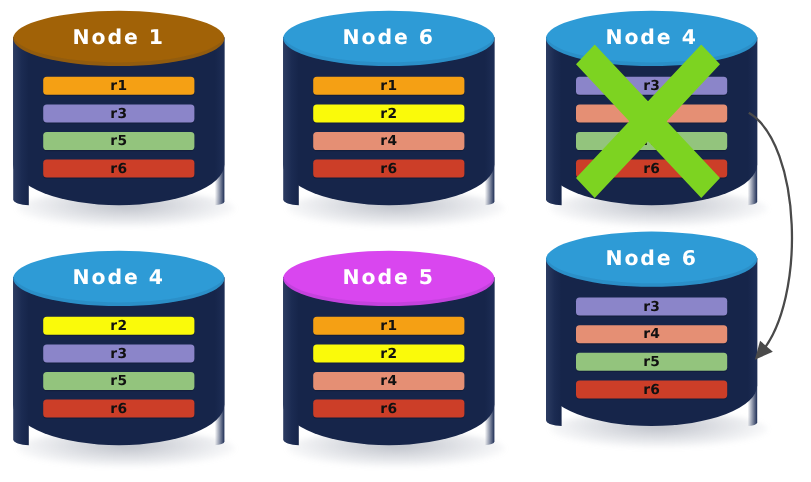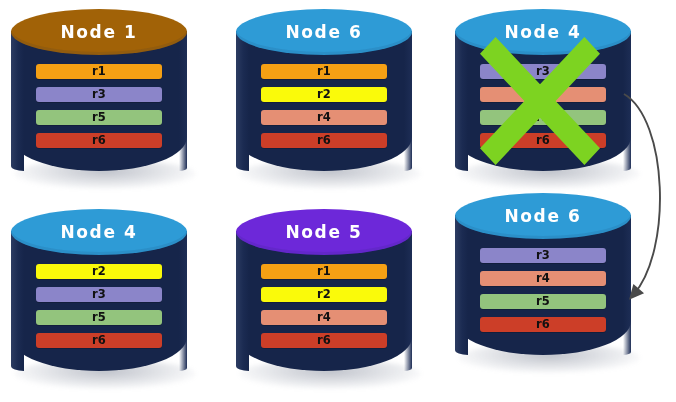--- a/index.html
+++ b/index.html
@@ -236,21 +236,21 @@
           <span class="record-label" style="color: rgb(17, 17, 17);">r5</span>
         </div>
         <div class="record-bar" style="background: rgb(204, 62, 40);">
           <span class="record-label" style="color: rgb(17, 17, 17);">r6</span>
         </div>
       </div>
     </div>
     <div class="node" style="left: 233px; top: 209px;">
       <div class="cyl-shadow"></div>
       <div class="cyl-body" style="background: rgb(22, 37, 74);"></div>
-      <div class="cyl-top" style="background: #6d28d9;">
+      <div class="cyl-top" style="background: #d946ef;">
         <span class="node-label" style="color: rgb(255, 255, 255);">Node 5</span>
       </div>
       <div class="records">
         <div class="record-bar" style="background: rgb(245, 160, 20);">
           <span class="record-label" style="color: rgb(17, 17, 17);">r1</span>
         </div>
         <div class="record-bar" style="background: rgb(250, 250, 10);">
           <span class="record-label" style="color: rgb(17, 17, 17);">r2</span>
         </div>
         <div class="record-bar" style="background: rgb(229, 143, 116);">

